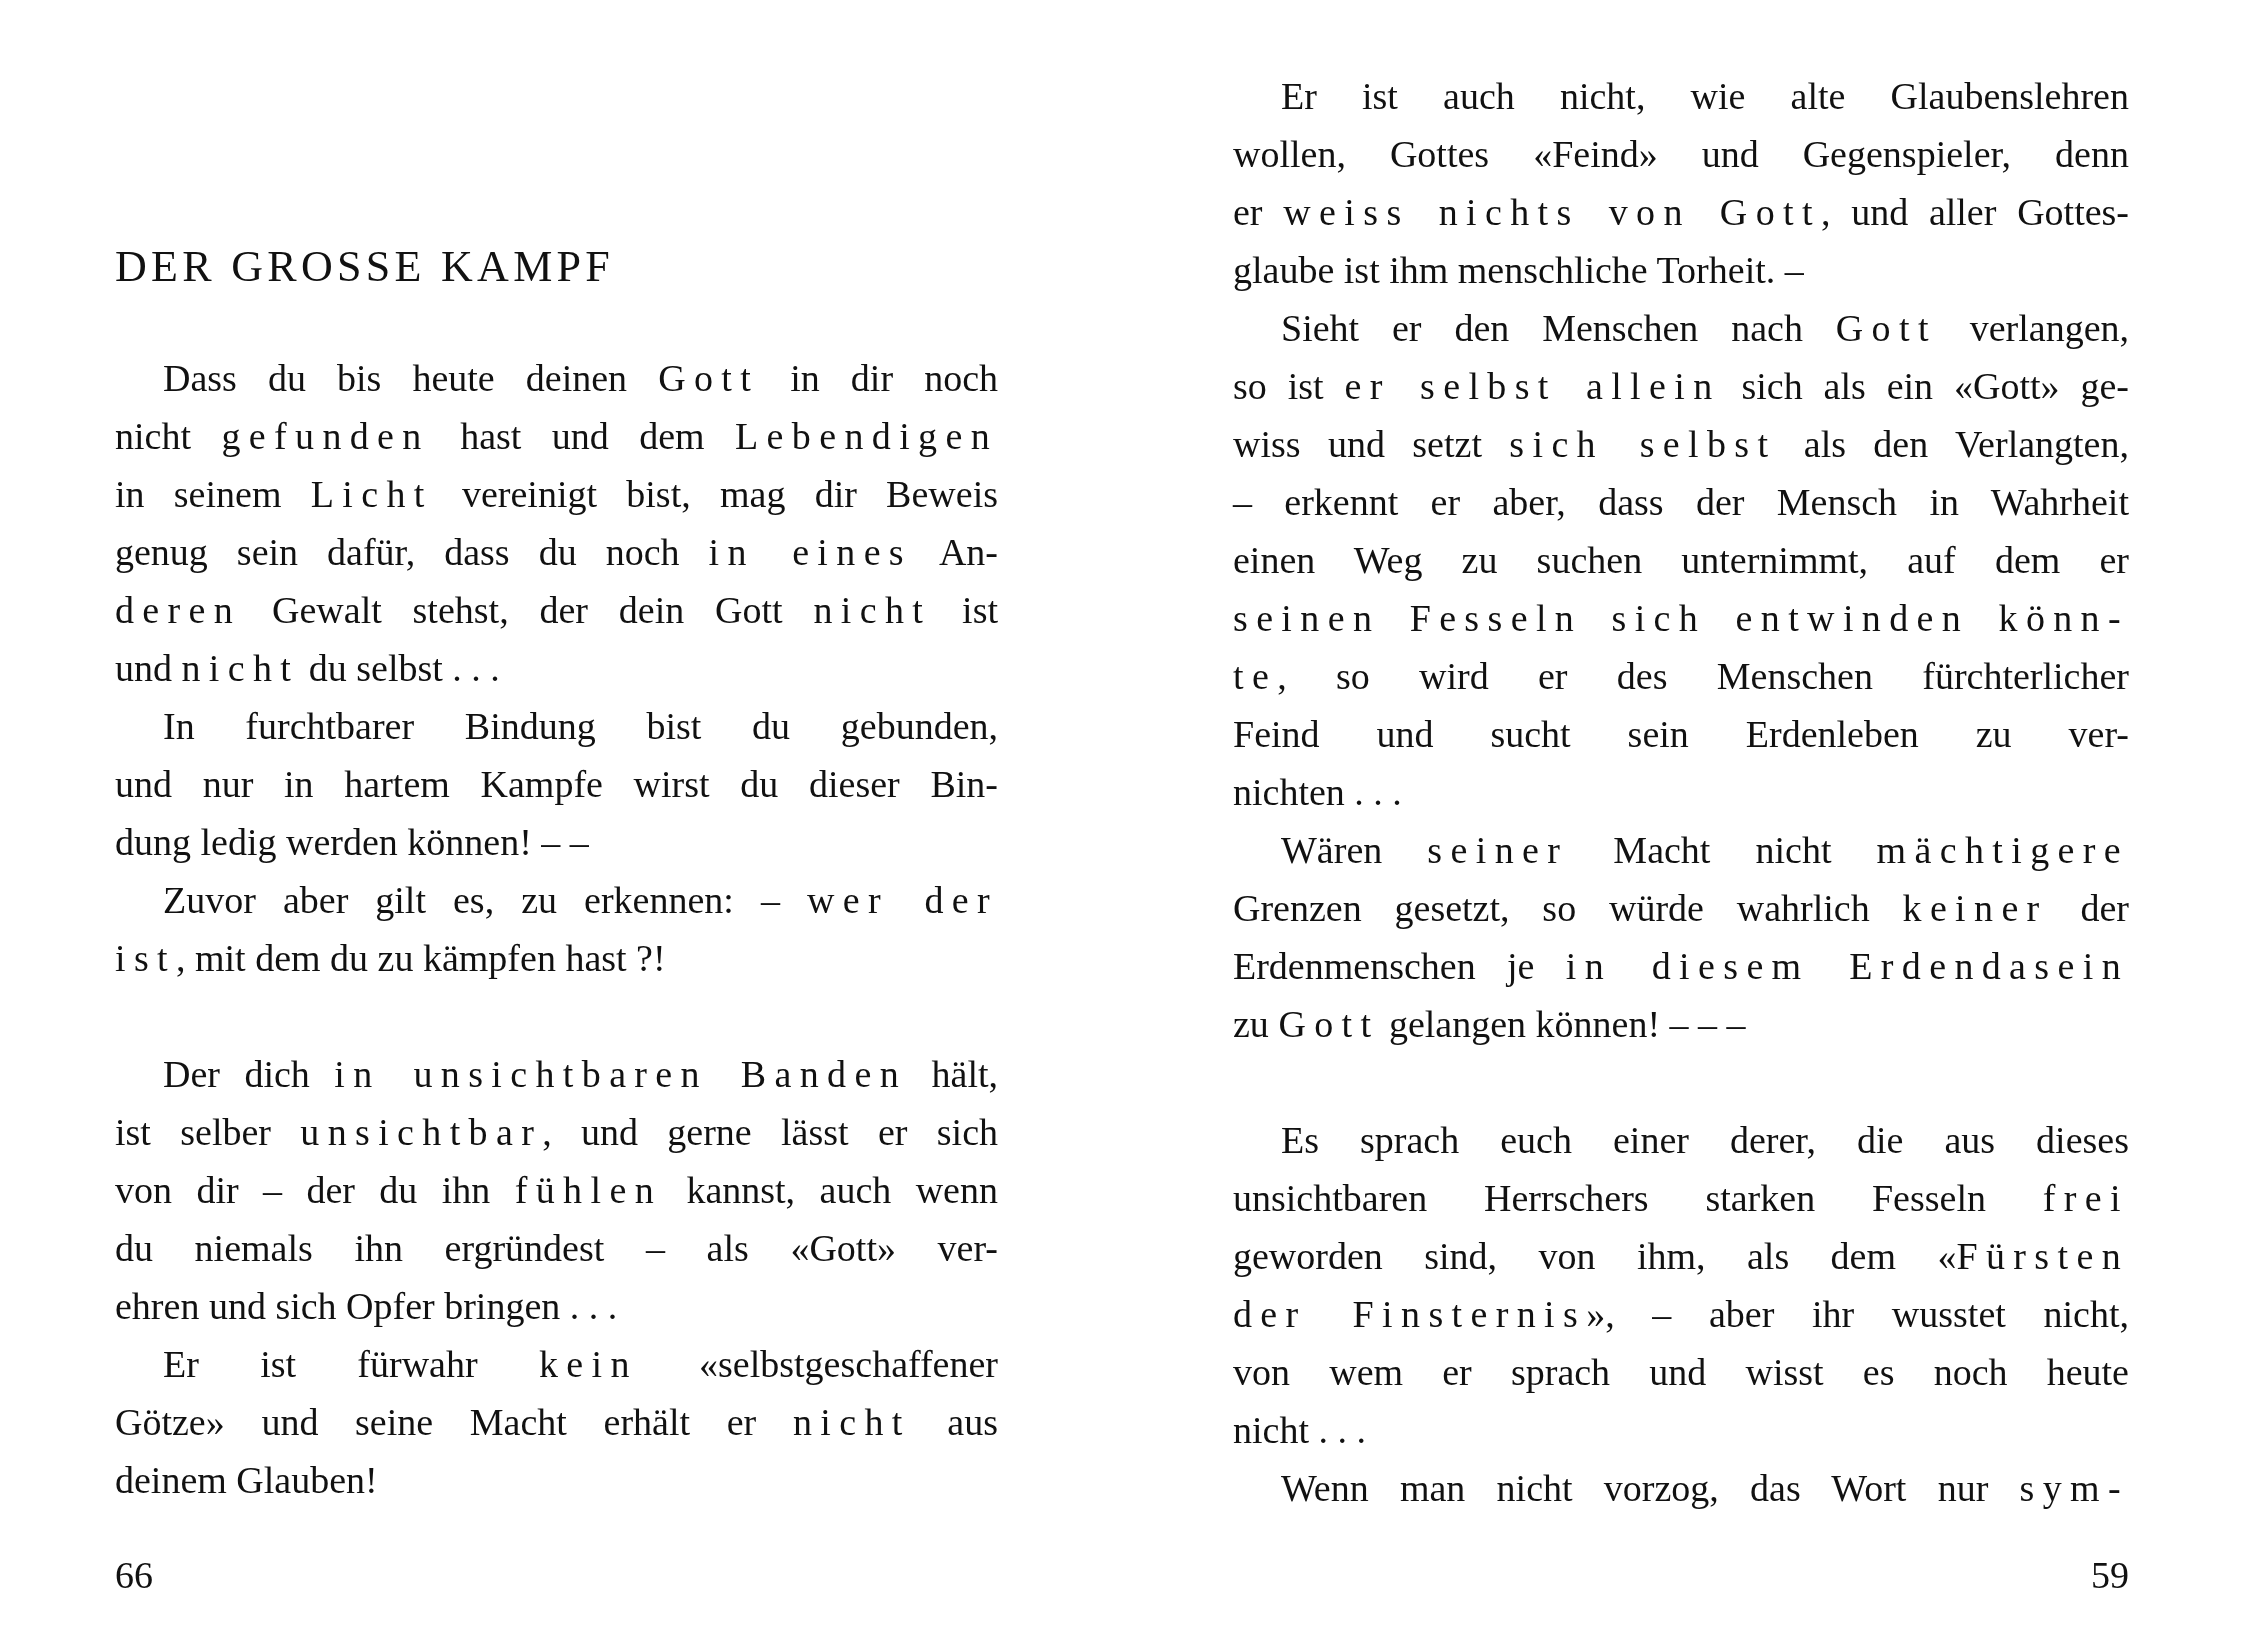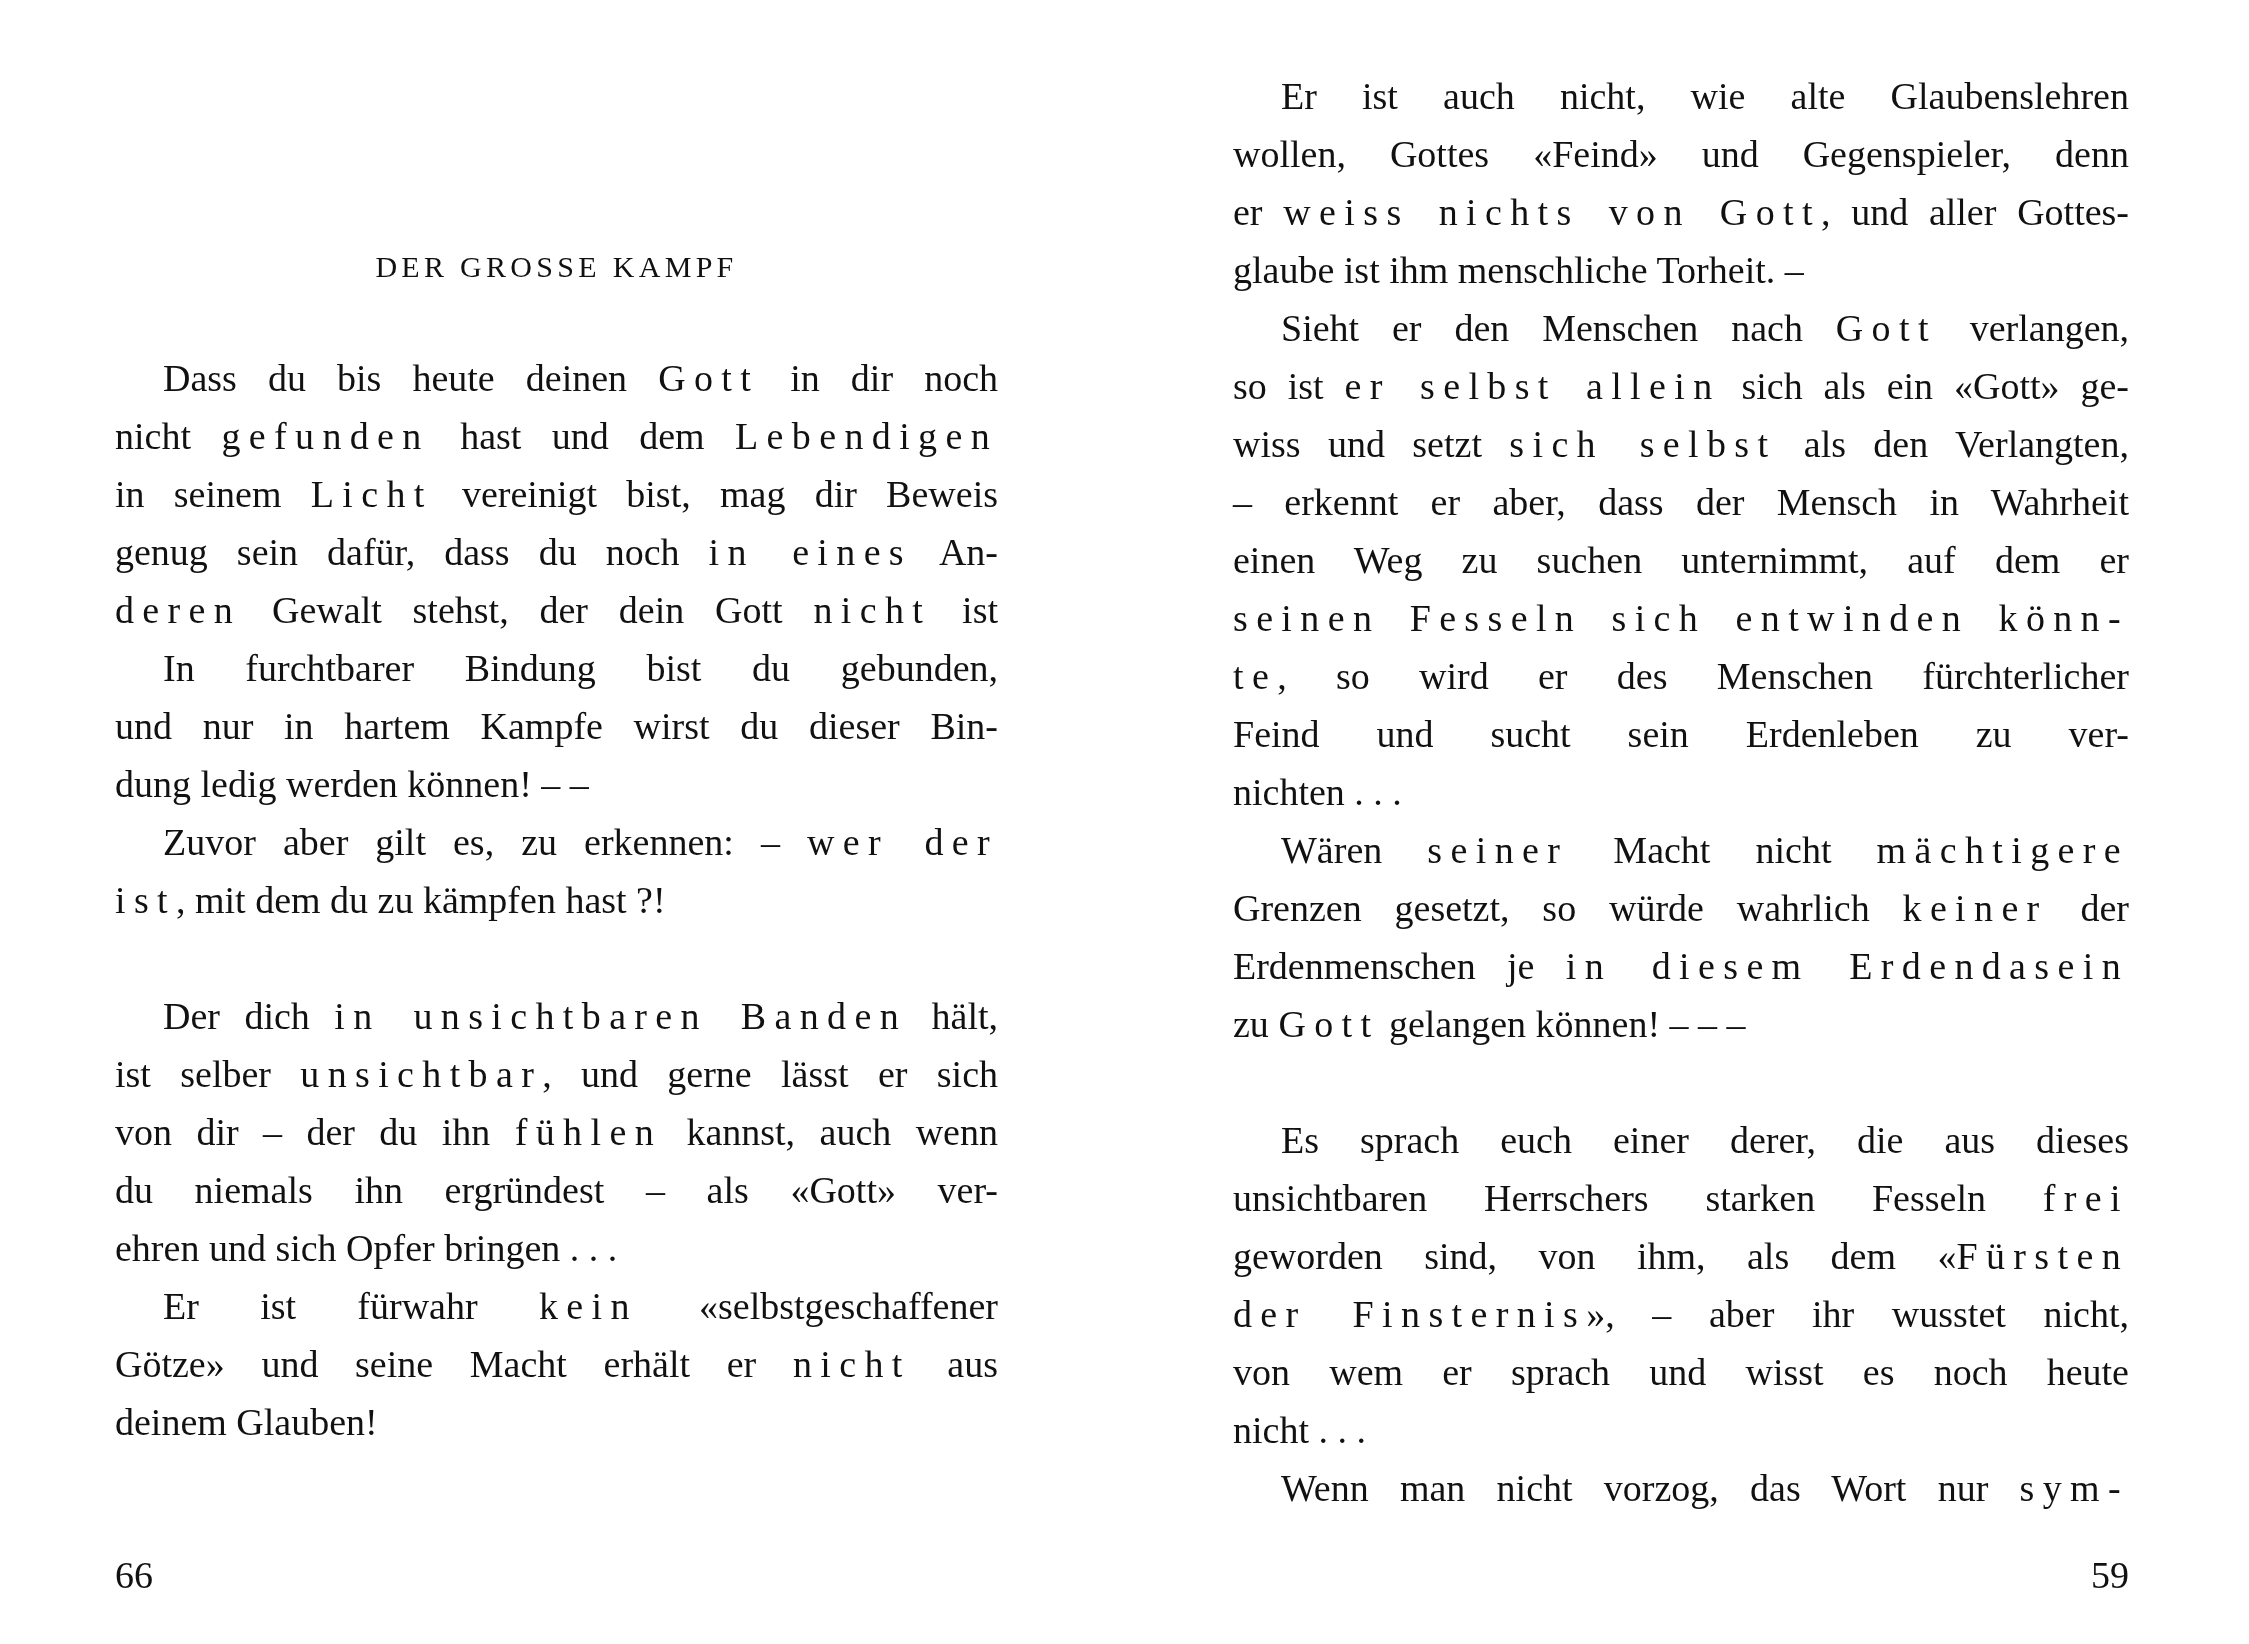--- a/index.html
+++ b/index.html
@@ -21,22 +21,22 @@
       height: 1204px;
     }
     #page-left  { left: 0;    width: 1125px; }
     #page-right { left: 1125px; width: 1125px; }
 
     .title {
       position: absolute;
       left: 115px;
       width: 883px;
       top: 241px;
-      text-align: center;
-      font-size: 30px;
+      text-align: left;
+      font-size: 44px;
       letter-spacing: 4.3px;
       line-height: 52px;
     }
     .textblock {
       position: absolute;
       font-size: 38px;
       line-height: 58px;
     }
     #left-block  { left: 115px;  width: 883px; top: 349px; }
     #right-block { left: 108px;  width: 896px; top: 67px; }
@@ -69,20 +69,21 @@
 <body>
 
 <div class="page" id="page-left">
   <div class="title">DER GROSSE KAMPF</div>
   <div class="textblock" id="left-block">
       <span class="line indent"><span>Dass du bis heute deinen </span><span class="sp">Gott</span><span> in dir noch</span></span>
       <span class="line"><span>nicht </span><span class="sp">gefunden</span><span> hast und dem </span><span class="sp">Lebendigen</span></span>
       <span class="line"><span>in seinem </span><span class="sp">Licht</span><span> vereinigt bist, mag dir Beweis</span></span>
       <span class="line"><span>genug sein dafür, dass du noch </span><span class="sp">in eines</span><span> An-</span></span>
       <span class="line"><span class="sp">deren</span><span> Gewalt stehst, der dein Gott </span><span class="sp">nicht</span><span> ist</span></span>
+      <span class="line last"><span>und </span><span class="sp">nicht</span><span> du selbst . . .</span></span>
       <span class="line indent"><span>In furchtbarer Bindung bist du gebunden,</span></span>
       <span class="line"><span>und nur in hartem Kampfe wirst du dieser Bin-</span></span>
       <span class="line last"><span>dung ledig werden können! – –</span></span>
       <span class="line indent"><span>Zuvor aber gilt es, zu erkennen: – </span><span class="sp">wer der</span></span>
       <span class="line last"><span class="sp">ist</span><span>, mit dem du zu kämpfen hast ?!</span></span>
       <span class="gap"></span>
       <span class="line indent"><span>Der dich </span><span class="sp">in unsichtbaren Banden</span><span> hält,</span></span>
       <span class="line"><span>ist selber </span><span class="sp">unsichtbar</span><span>, und gerne lässt er sich</span></span>
       <span class="line"><span>von dir – der du ihn </span><span class="sp">fühlen</span><span> kannst, auch wenn</span></span>
       <span class="line"><span>du niemals ihn ergründest – als «Gott» ver-</span></span>

